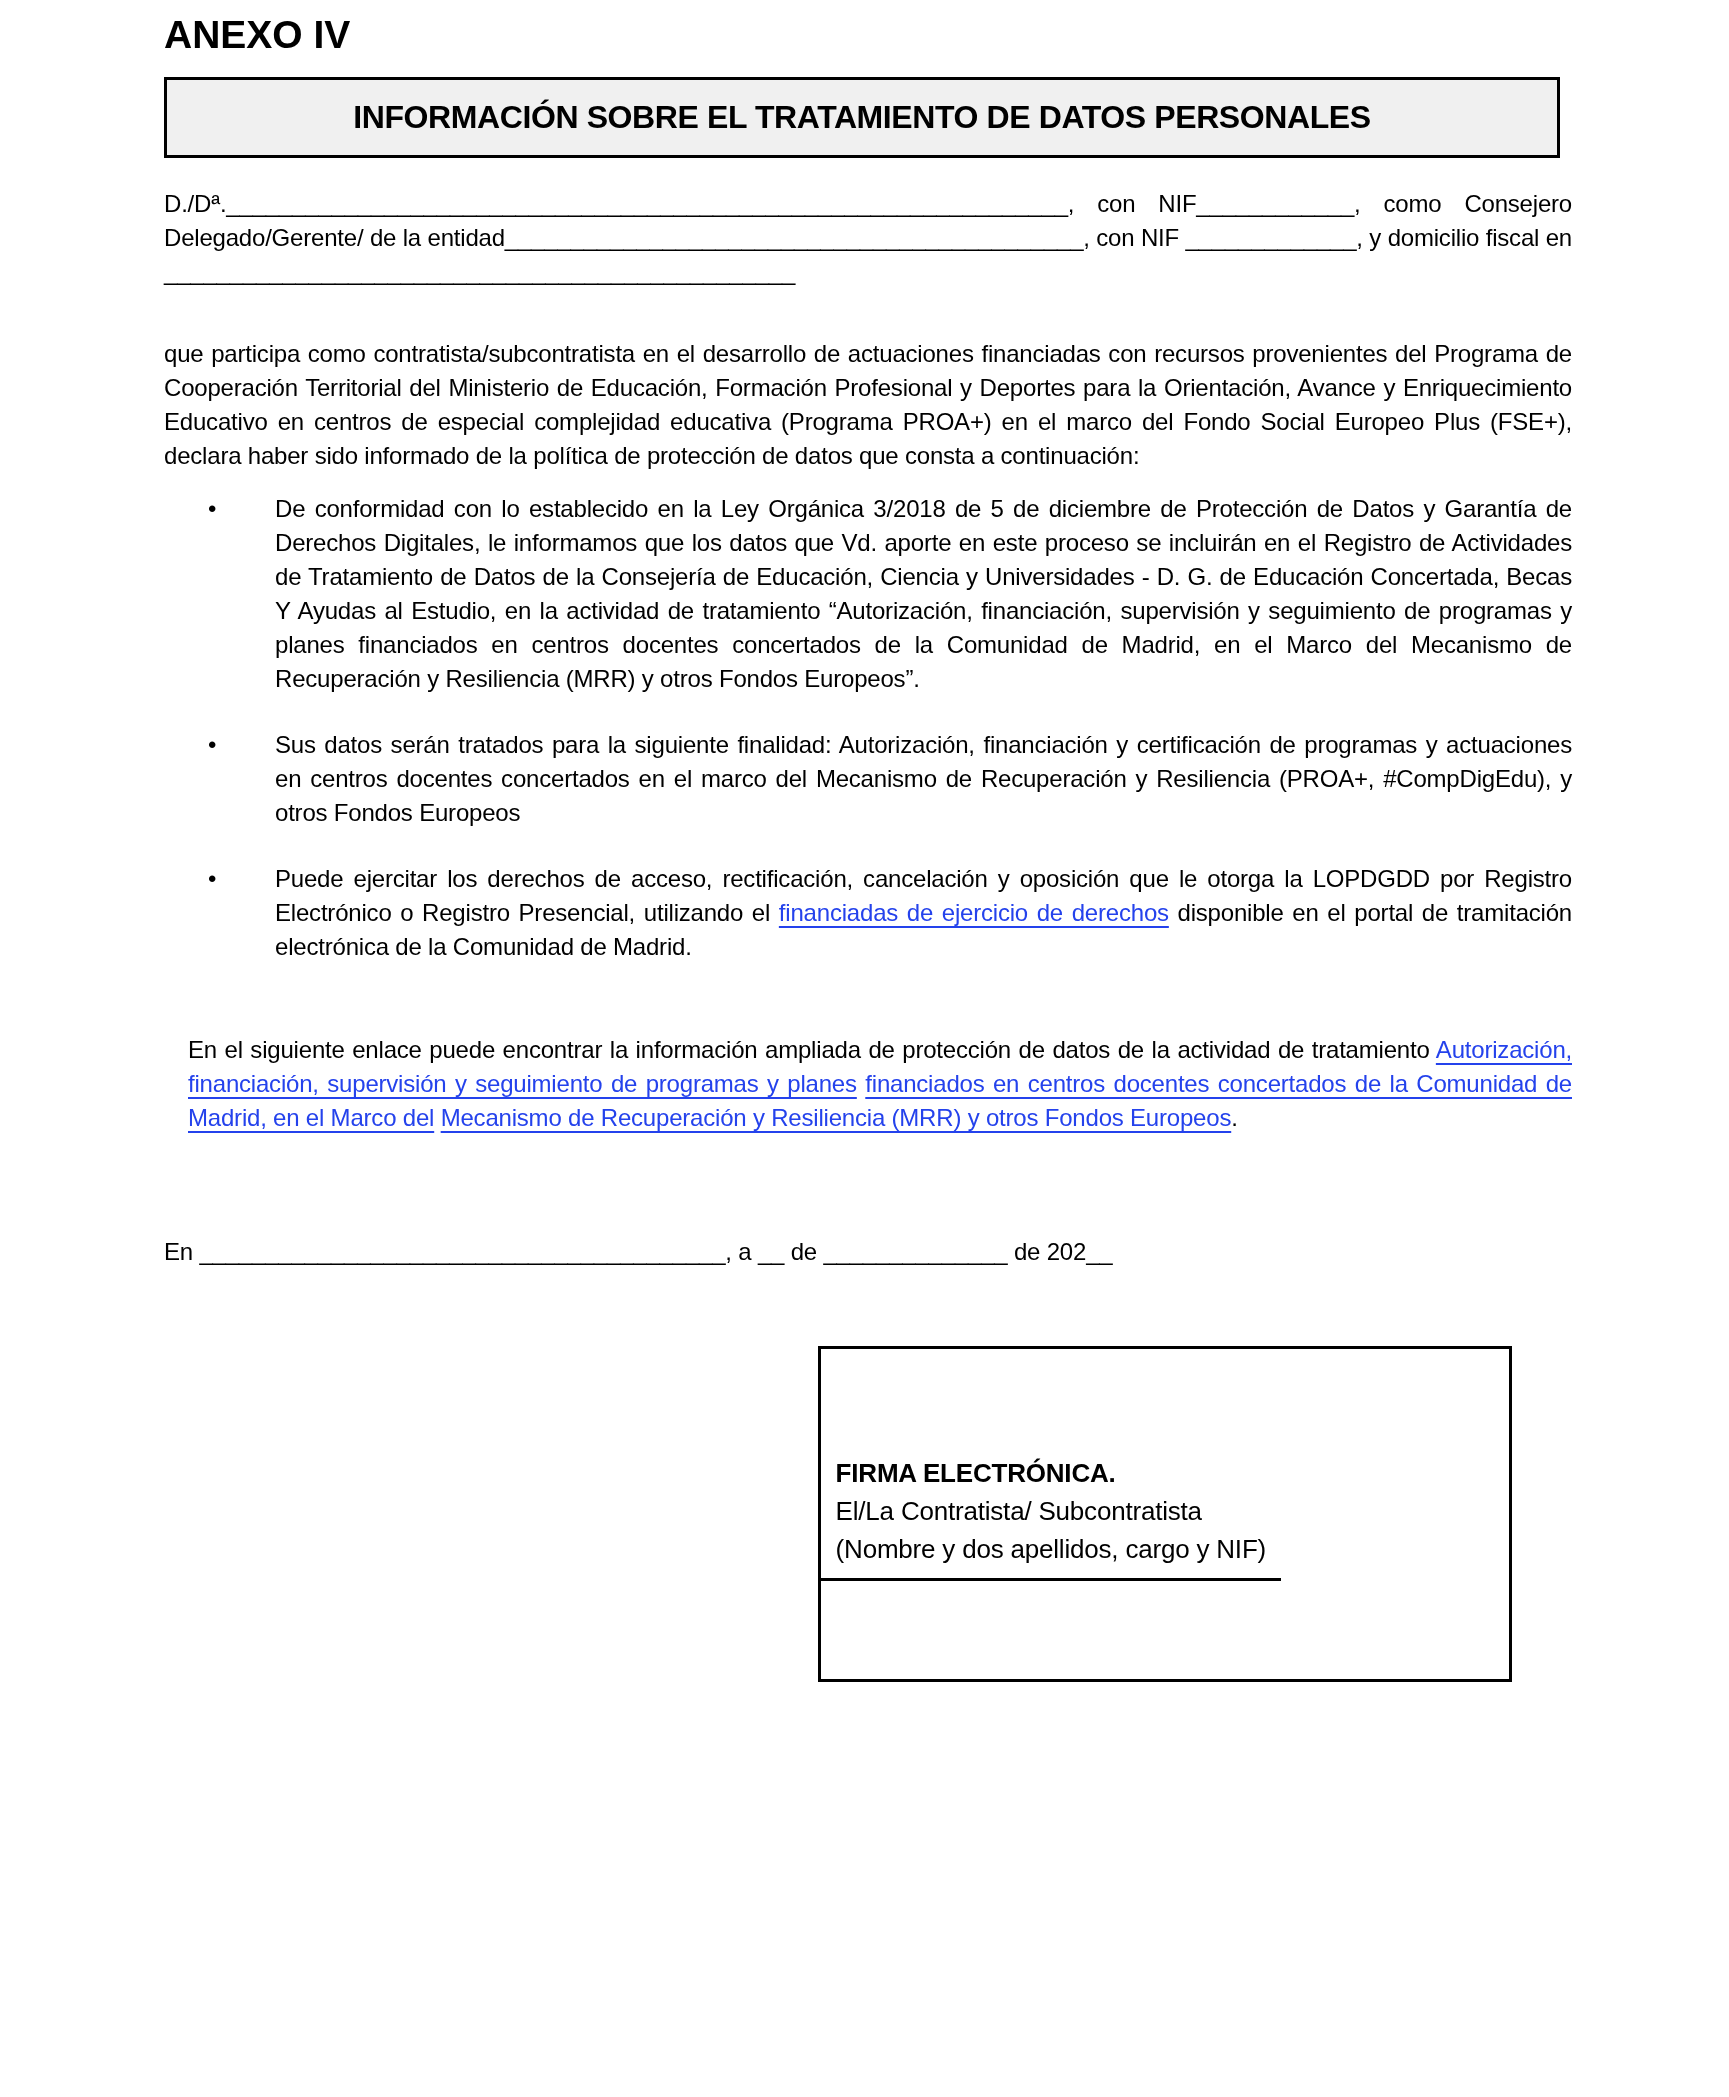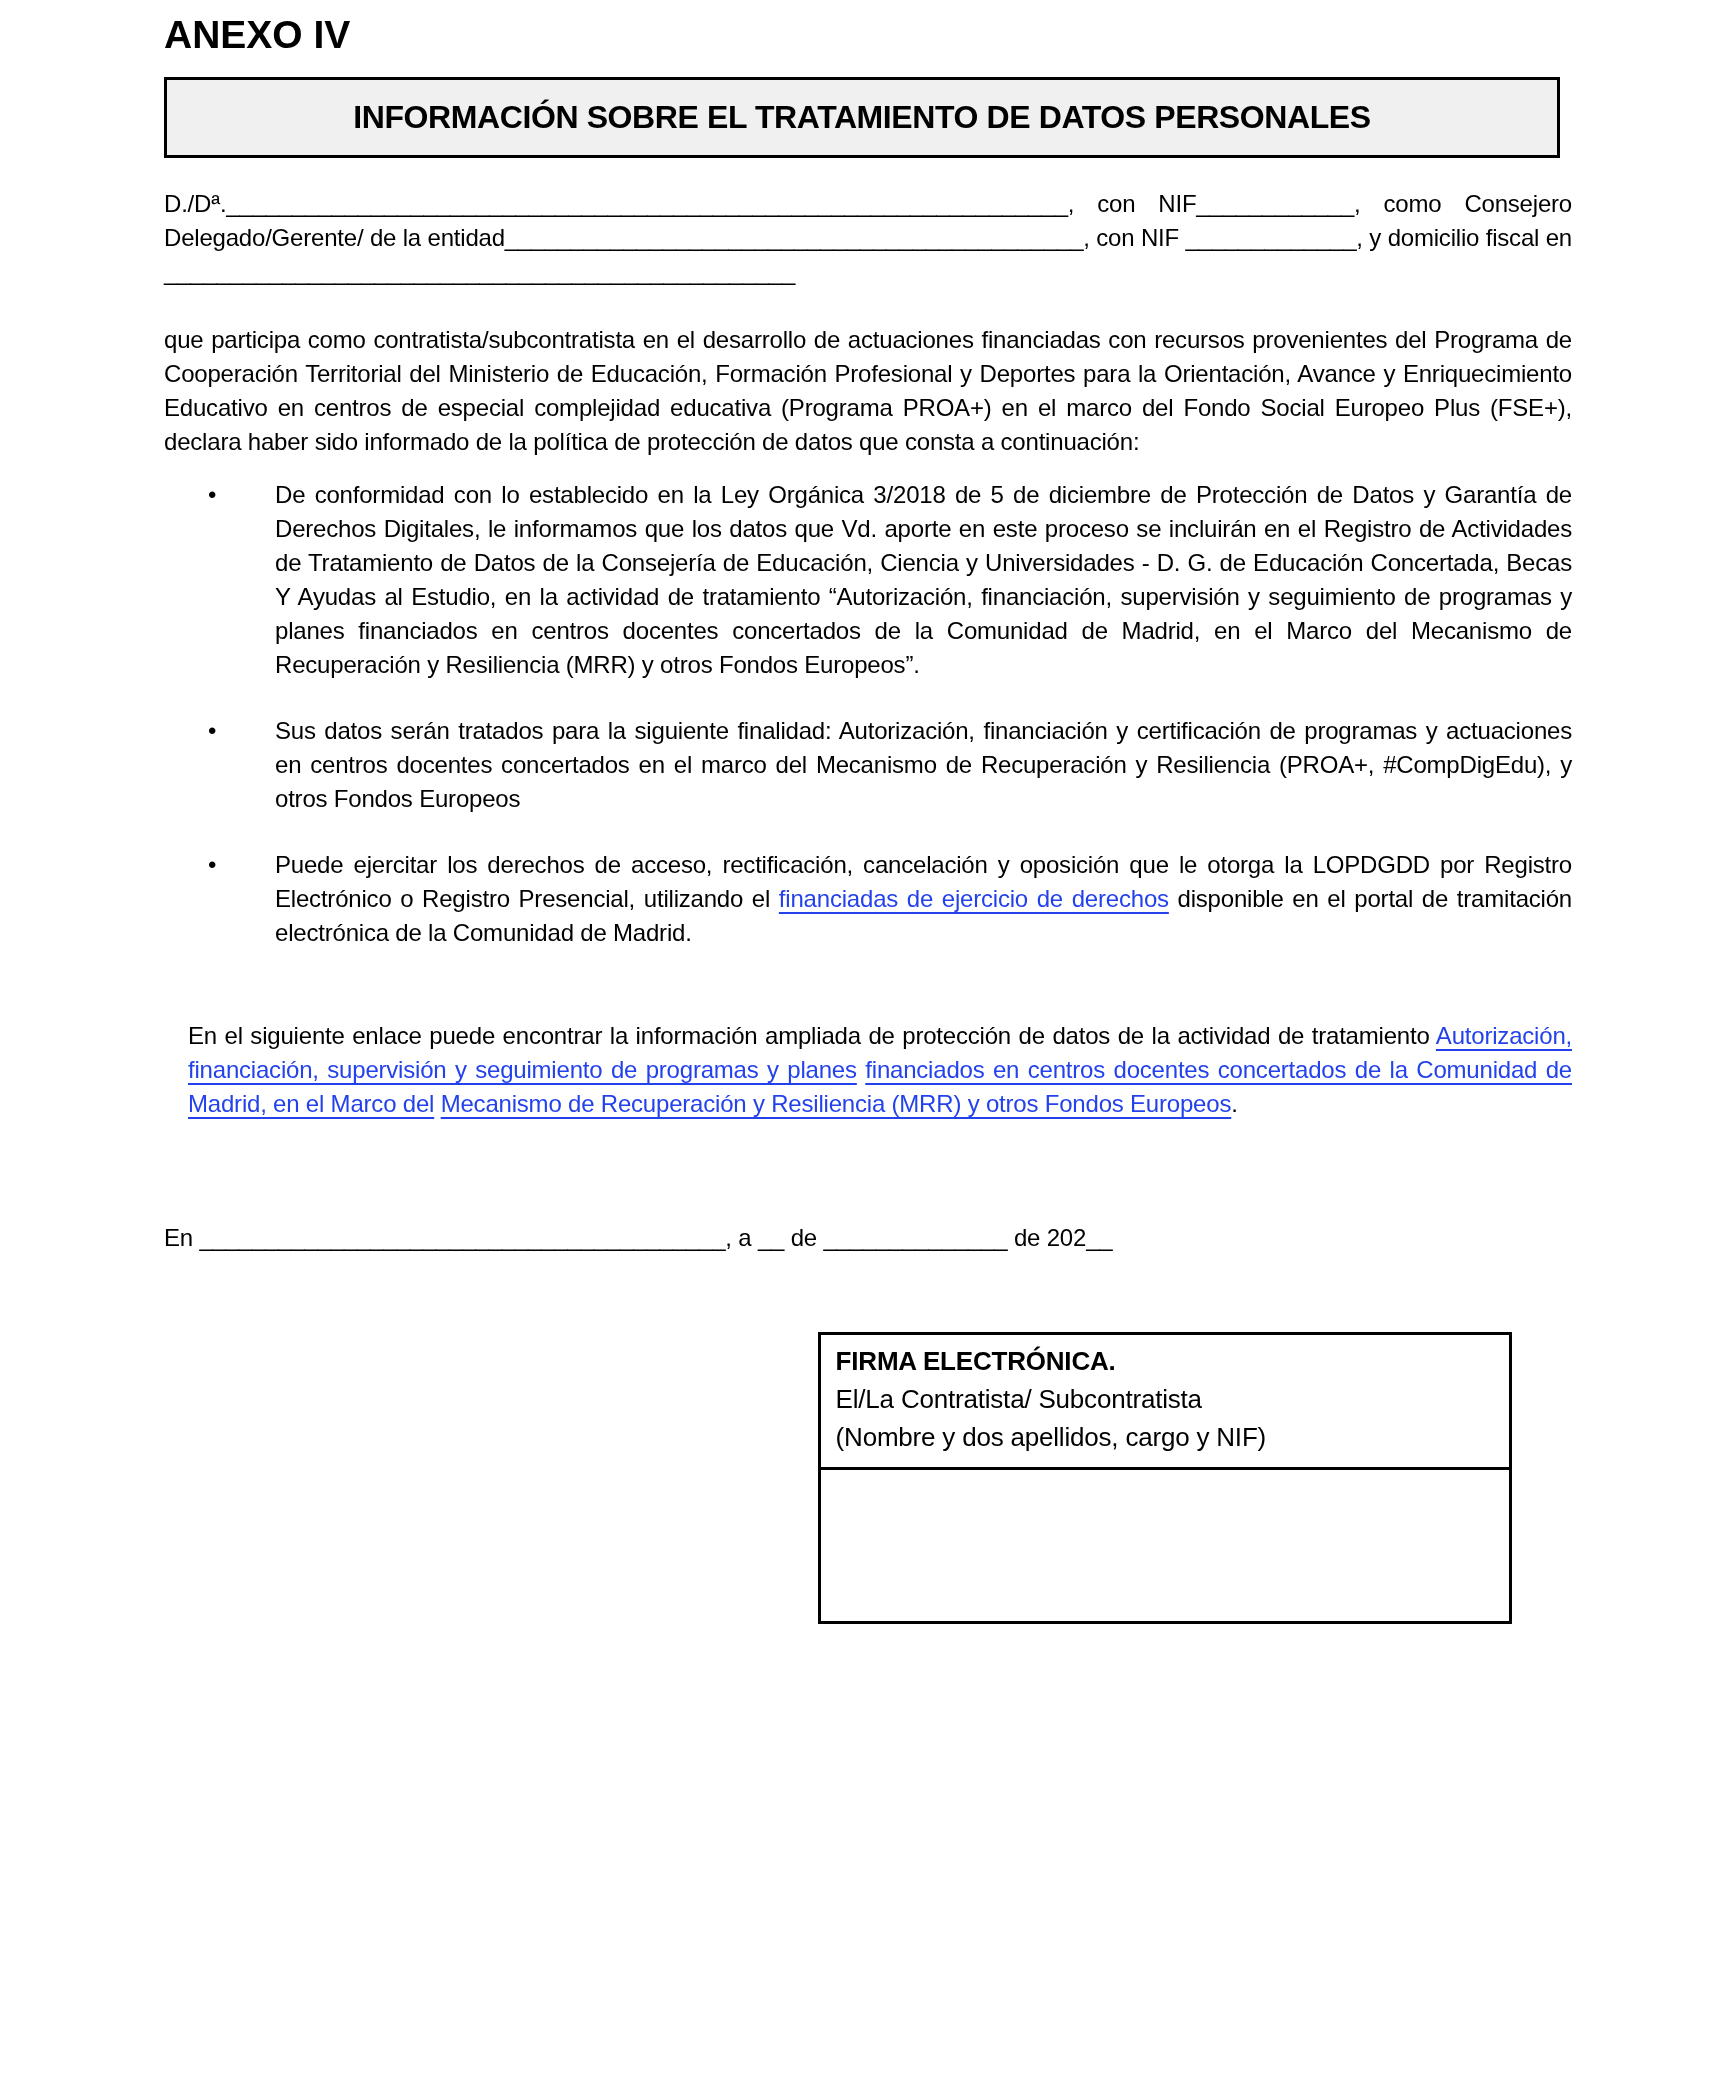--- a/index.html
+++ b/index.html
@@ -35,21 +35,21 @@
     letter-spacing: -0.4px;
   }
 
   .para {
     font-size: 24px;
     line-height: 34px;
     text-align: justify;
     letter-spacing: -0.2px;
     margin: 0;
   }
-  .declarant     { margin-bottom: 34px; }
+  .declarant     { margin-bottom: 48px; }
   .participation { margin-bottom: 19px; }
 
   ul.bullets { list-style: none; margin: 0; padding: 0; }
   ul.bullets li {
     position: relative;
     padding-left: 111px;
     margin-bottom: 32px;
     font-size: 24px;
     line-height: 34px;
     text-align: justify;
@@ -77,24 +77,24 @@
     text-decoration: underline;
     text-decoration-thickness: 2.2px;
     text-underline-offset: 5.1px;
     cursor: pointer;
   }
 
   .signature-box {
     margin-top: 77px;
     margin-left: 654px;
     width: 694px;
-    height: 292px;
+    height: 336px;
     border: 3.7px solid #000;
     display: flex;
-    flex-direction: column;
+    align-items: center;
   }
   .signature-header {
     border-bottom: 3.7px solid #000;
     padding: 7.3px 14.6px 10.2px 14.6px;
     font-size: 26px;
     line-height: 38px;
     letter-spacing: -0.2px;
   }
   .signature-header .sig-title { font-weight: bold; }
   .signature-area { flex: 1; background: #ffffff; }

